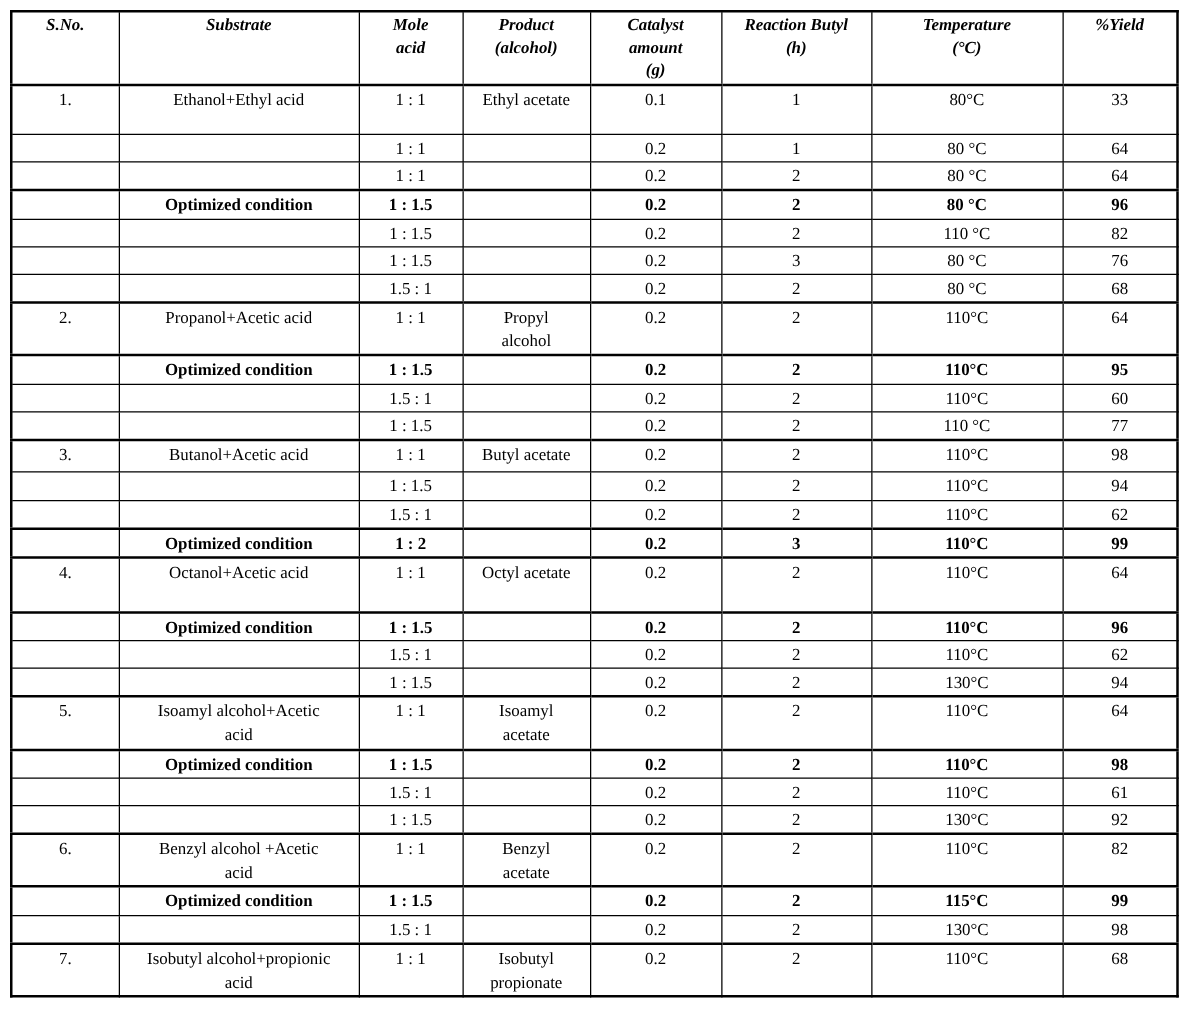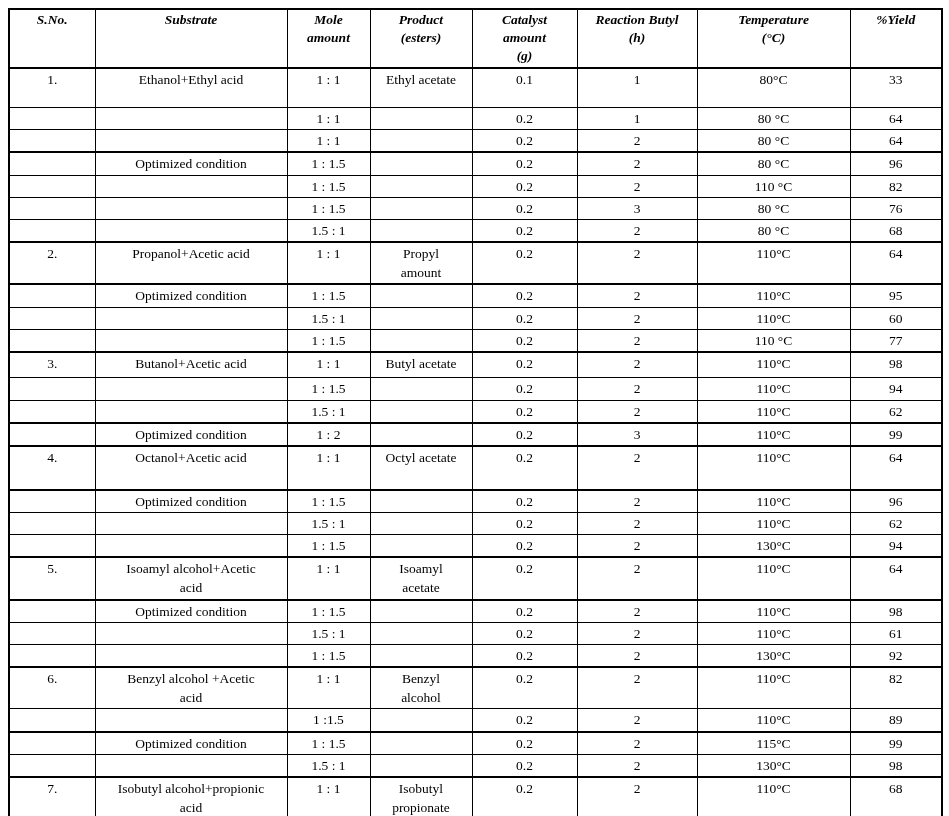--- a/index.html
+++ b/index.html
@@ -35,21 +35,21 @@
   }
   table.results thead th {
     font-weight: bold;
     font-style: italic;
     height: 56px;
     line-height: 1.35;
     border-bottom-width: 2px;
   }
   table.results tr { height: 21px; }
   tr.section-start td { border-top-width: 2px; }
-  tr.optimized td { border-top-width: 2px; font-weight: normal; }
+  tr.optimized td { border-top-width: 2px; font-weight: bold; }
 </style>
 </head>
 <body>
 
 <div class="page">
   <table class="results">
     <colgroup>
       <col style="width:86px">
       <col style="width:192px">
       <col style="width:83px">
@@ -57,23 +57,23 @@
       <col style="width:105px">
       <col style="width:120px">
       <col style="width:153px">
       <col style="width:92px">
     </colgroup>
     <thead>
       <tr>
         <th>S.No.</th>
         <th>Substrate</th>
         <th>Mole
-amount</th>
+acid</th>
         <th>Product
-(esters)</th>
+(alcohol)</th>
         <th>Catalyst
 amount
 (g)</th>
         <th>Reaction Butyl
 (h)</th>
         <th>Temperature
 (°C)</th>
         <th>%Yield</th>
       </tr>
     </thead>
@@ -146,21 +146,21 @@
     <td>0.2</td>
     <td>2</td>
     <td>80 °C</td>
     <td>68</td>
   </tr>
         <tr class="section-start" style="height: 38px;">
     <td>2.</td>
     <td>Propanol+Acetic acid</td>
     <td>1 : 1</td>
     <td>Propyl
-amount</td>
+alcohol</td>
     <td>0.2</td>
     <td>2</td>
     <td>110°C</td>
     <td>64</td>
   </tr>
         <tr class="optimized">
     <td></td>
     <td>Optimized condition</td>
     <td>1 : 1.5</td>
     <td></td>
@@ -310,35 +310,25 @@
     <td>2</td>
     <td>130°C</td>
     <td>92</td>
   </tr>
         <tr class="section-start" style="height: 37px;">
     <td>6.</td>
     <td>Benzyl alcohol +Acetic
 acid</td>
     <td>1 : 1</td>
     <td>Benzyl
-alcohol</td>
+acetate</td>
     <td>0.2</td>
     <td>2</td>
     <td>110°C</td>
     <td>82</td>
-  </tr>
-        <tr>
-    <td></td>
-    <td></td>
-    <td>1 :1.5</td>
-    <td></td>
-    <td>0.2</td>
-    <td>2</td>
-    <td>110°C</td>
-    <td>89</td>
   </tr>
         <tr class="optimized">
     <td></td>
     <td>Optimized condition</td>
     <td>1 : 1.5</td>
     <td></td>
     <td>0.2</td>
     <td>2</td>
     <td>115°C</td>
     <td>99</td>

